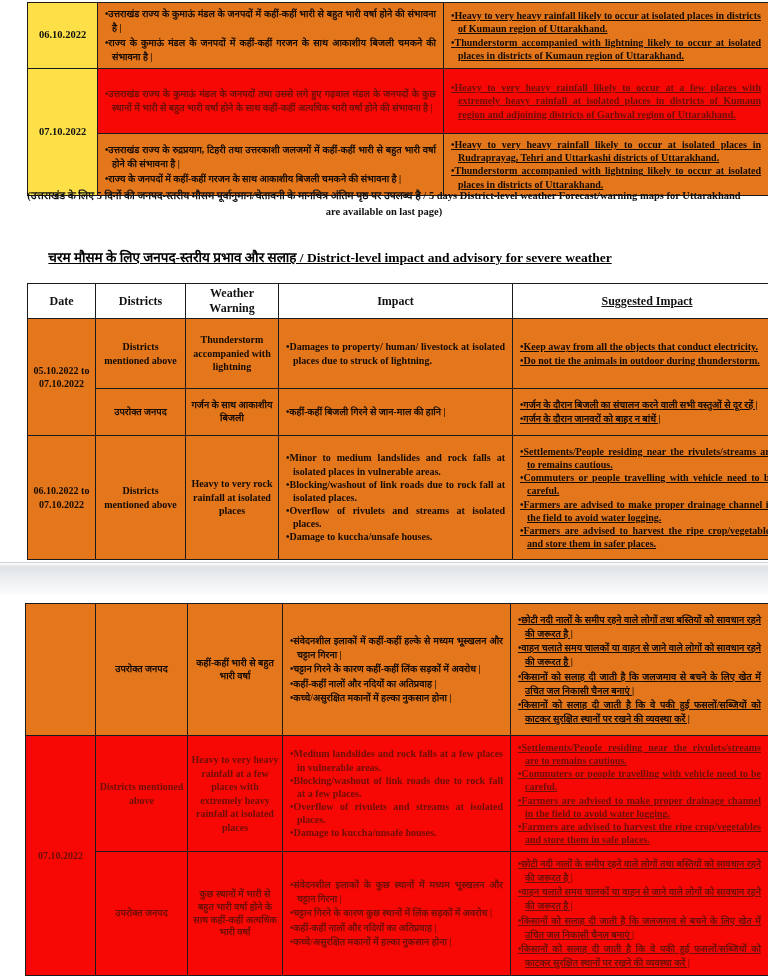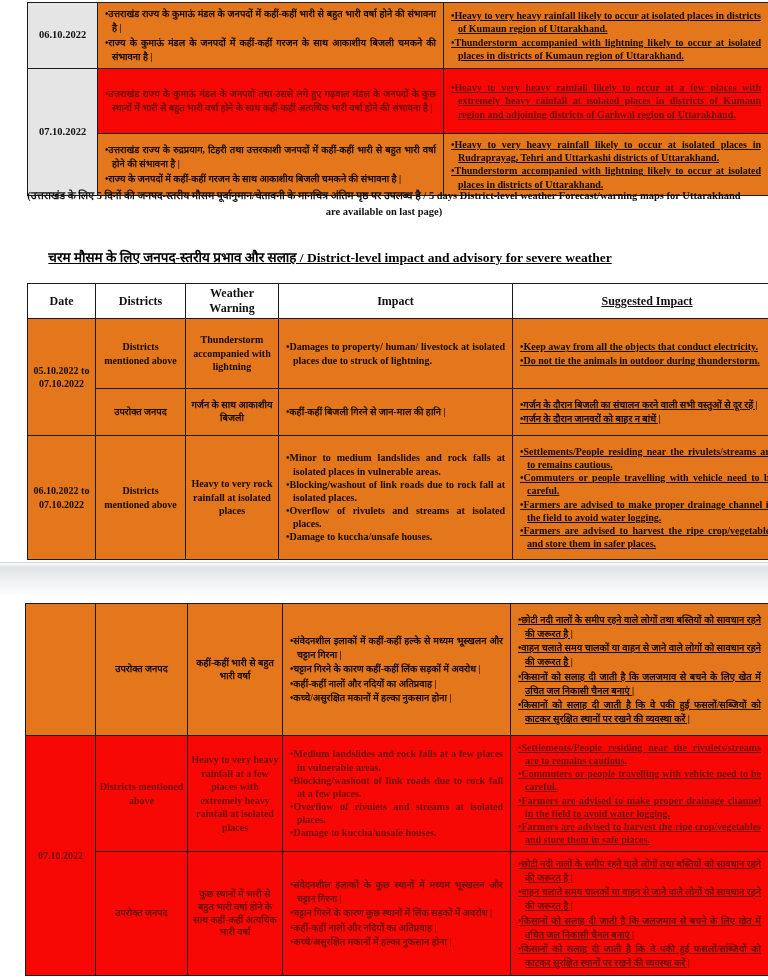--- a/index.html
+++ b/index.html
@@ -8,21 +8,21 @@
     position:relative; width:768px; height:980px; overflow:hidden;
     background:#ffffff;
     font-family:"Liberation Serif","DejaVu Serif",serif;
     font-weight:bold; color:#150B02;
   }
   table.t { border-collapse:collapse; table-layout:fixed; position:absolute; }
   table.t td { border:1.6px solid #1b1b1b; vertical-align:middle; overflow:hidden; }
   table.t td:last-child { border-right:none;text-decoration:underline; }
   .orange { background:#E4761B; color:#150B02;margin-left:29px; }
   .red    { background:#F80804; color:#6E0E04; }
-  .datec  { background:#e5e5e5; color:#111; text-align:center;
+  .datec  { background:#fde047; color:#111; text-align:center;
             font-size:10.5px; line-height:1.35; padding:2px;margin-top:12px; }
   .cellpad { padding:4px 7px; }
   .b { padding-left:7px; text-indent:-7px; text-align:justify; }
   .en { font-size:10px; line-height:1.32; }
   .hi { font-size:9.5px; line-height:1.5; }
   .cen { text-align:center; font-size:10px; line-height:1.35; padding:3px; }
   .cen.hi { font-size:9.5px; }
   .hdr td { background:#fff; color:#111; text-align:center;
             font-size:12px; padding:2px; }
   .note {
@@ -76,21 +76,21 @@
       </td>
       <td class="red en">
         <div class="cellpad">
           <div class="b">•Heavy to very heavy rainfall likely to occur at a few places with extremely heavy rainfall at isolated places in districts of Kumaun region and adjoining districts of Garhwal region of Uttarakhand.</div>
         </div>
       </td>
     </tr>
     <tr style="height:56px">
       <td class="orange hi">
         <div class="cellpad">
-          <div class="b">•उत्तराखंड राज्य के रुद्रप्रयाग, टिहरी तथा उत्तरकाशी जनपदों में कहीं-कहीं भारी से बहुत भारी वर्षा होने की संभावना है |</div>
+          <div class="b">•उत्तराखंड राज्य के रुद्रप्रयाग, टिहरी तथा उत्तरकाशी जलजमों में कहीं-कहीं भारी से बहुत भारी वर्षा होने की संभावना है |</div>
           <div class="b">•राज्य के जनपदों में कहीं-कहीं गरजन के साथ आकाशीय बिजली चमकने की संभावना है |</div>
         </div>
       </td>
       <td class="orange en">
         <div class="cellpad">
           <div class="b">•Heavy to very heavy rainfall likely to occur at isolated places in Rudraprayag, Tehri and Uttarkashi districts of Uttarakhand.</div>
           <div class="b">•Thunderstorm accompanied with lightning likely to occur at isolated places in districts of Uttarakhand.</div>
         </div>
       </td>
     </tr>

